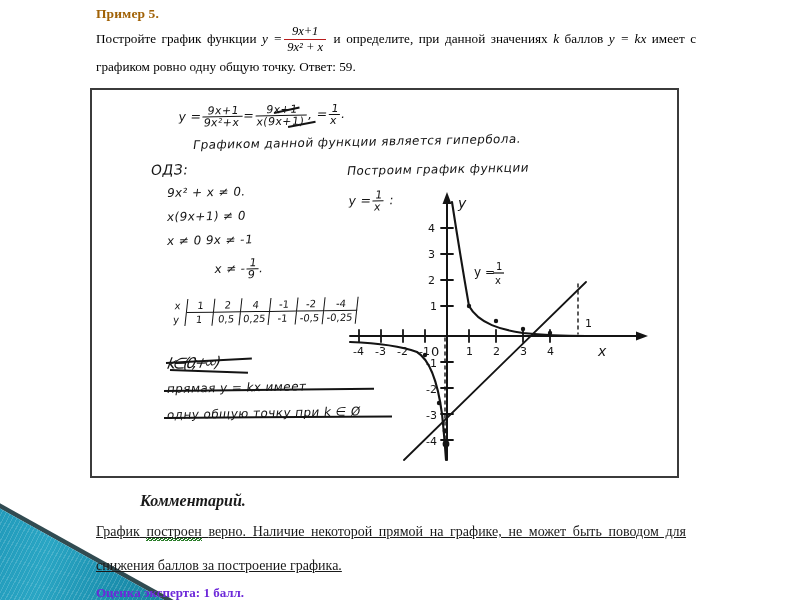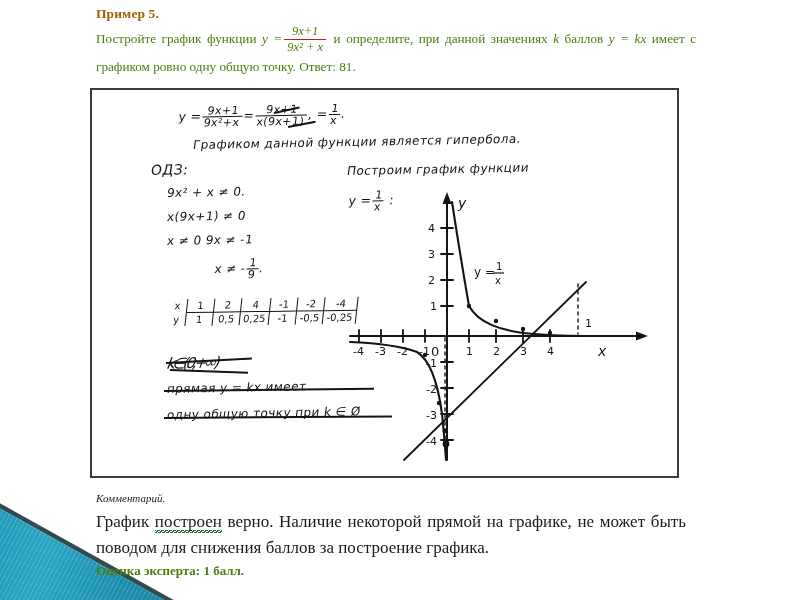--- a/index.html
+++ b/index.html
@@ -60,21 +60,21 @@
   }
   .ex-title {
     font-weight: bold;
     font-size: 13.5px;
     color: #a16207;
     letter-spacing: .1px;
     margin: 0 0 4px 0;
   }
   .task-text {
     font-size: 13.2px;
-    color: #4d7c0f;
+    color: #000000;
     line-height: 26px;
     text-align: justify;
   }
   .ital { font-style: italic; }
   .frac {
     display: inline-block;
     vertical-align: middle;
     text-align: center;
     font-style: italic;
     font-size: 12.5px;
@@ -185,36 +185,38 @@
   #graph-wrap svg { display: block; }
 
   
   #commentary {
     position: absolute;
     left: 96px;
     top: 492px;
     width: 590px;
   }
   .cm-head {
-    font-weight: normal;
+    font-weight: bold;
     font-style: italic;
-    font-size: 11px;
+    font-size: 16px;
     color: #1a1a1a;
     margin-bottom: 5px;
+    margin-left: 44px;
   }
   .cm-body {
-    font-size: 17px;
+    font-size: 14px;
     color: #1a1a1a;
-    line-height: 26px;
+    line-height: 34px;
     text-align: justify;
+    text-decoration: underline;
   }
   .cm-score {
     font-weight: bold;
     font-size: 13px;
-    color: #4d7c0f;
+    color: #6d28d9;
     margin-top: 2px;
   }
   .sp-err {
     background-image:
       repeating-linear-gradient(135deg,
         #2a7d2a 0px, #2a7d2a 1px,
         rgba(0,0,0,0) 1px, rgba(0,0,0,0) 2px);
     background-position: 0 100%;
     background-size: 4px 3px;
     background-repeat: repeat-x;
@@ -232,21 +234,21 @@
 <div id="heading">
   <div class="ex-title">Пример 5.</div>
   <div class="task-text">
     <span>Постройте график функции</span>
     <span class="ital">y =</span><span class="frac"><span class="num">9x+1</span><span class="den">9x² + x</span></span>
     <span>и определите, при данной значениях</span>
     <span class="ital">k</span>
     <span>баллов</span>
     <span class="ital">y = kx</span>
     <span>имеет с графиком ровно одну общую точку.</span>
-    <span>Ответ: 81.</span>
+    <span>Ответ: 59.</span>
   </div>
 </div>
 
 <div id="scan-frame">
   <div id="scan-inner">
 
     <div class="hw hwline" style="left:88px; top:16px; font-size:12.5px;">
       <span>y =</span><span class="hfrac"><span class="n">9x+1</span><span class="d">9x²+x</span></span><span>=</span><span class="hfrac"><span class="n">9x+1</span><span class="d">x(9x+1)</span></span><span>,</span> <span>=</span><span class="hfrac"><span class="n">1</span><span class="d">x</span></span><span>.</span>
     </div>
 

